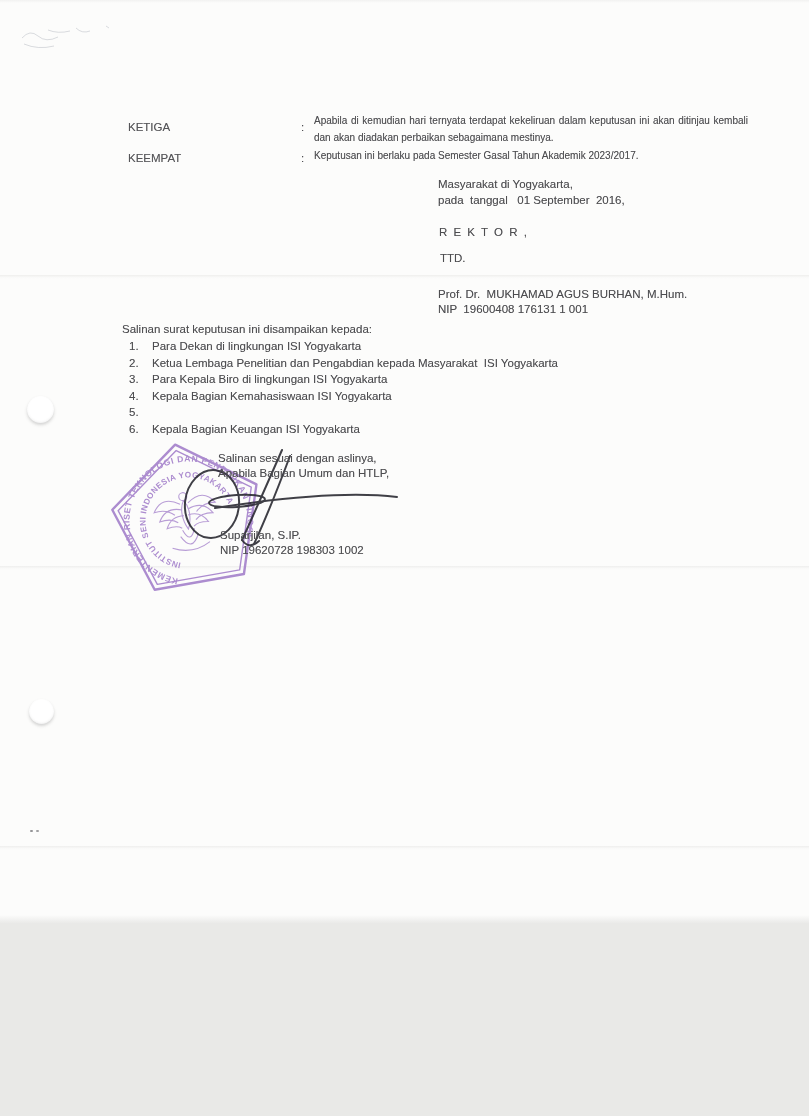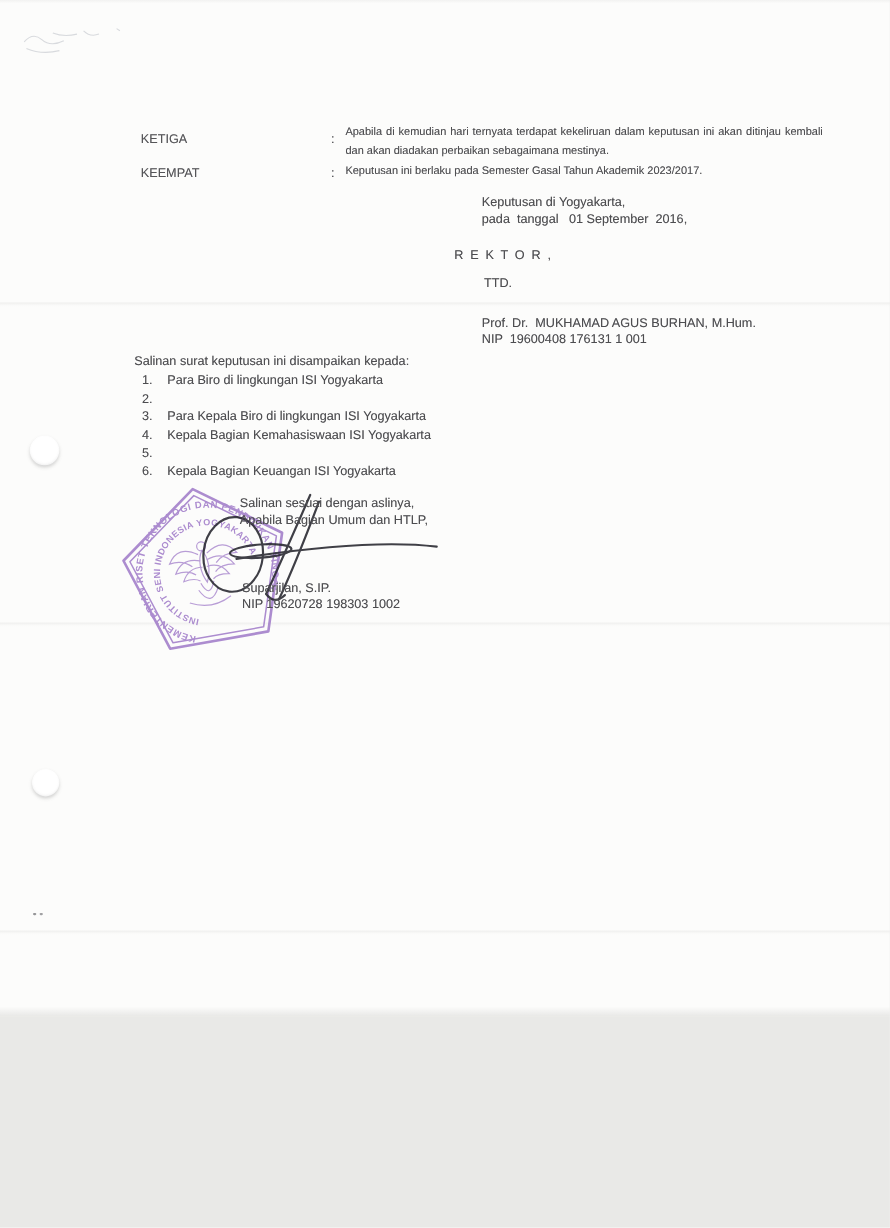--- a/index.html
+++ b/index.html
@@ -76,33 +76,34 @@
   </svg>
 
   <div class="t clause-label" style="left:128px;top:120px">KETIGA</div>
   <div class="t" style="left:301px;top:120px">:</div>
   <div class="clause-text" style="left:314px;top:112px;width:434px">Apabila di kemudian hari ternyata terdapat kekeliruan dalam keputusan ini akan ditinjau kembali dan akan diadakan perbaikan sebagaimana mestinya.</div>
 
   <div class="t clause-label" style="left:128px;top:151px">KEEMPAT</div>
   <div class="t" style="left:301px;top:151px">:</div>
   <div class="clause-text" style="left:314px;top:147px;width:440px">Keputusan ini berlaku pada Semester Gasal Tahun Akademik 2023/2017.</div>
 
-  <div class="t" style="left:438px;top:177px">Keputusan di Yogyakarta,</div>
+  <div class="t" style="left:438px;top:177px">Masyarakat di Yogyakarta,</div>
   <div class="t" style="left:438px;top:193px">pada  tanggal   01 September  2016,</div>
-  <div class="t spaced" style="left:413px;top:225px">R E K T O R ,</div>
+  <div class="t spaced" style="left:439px;top:225px">R E K T O R ,</div>
   <div class="t" style="left:440px;top:251px">TTD.</div>
   <div class="t" style="left:438px;top:287px">Prof. Dr.  MUKHAMAD AGUS BURHAN, M.Hum.</div>
   <div class="t" style="left:438px;top:302px">NIP  19600408 176131 1 001</div>
 
   <div class="t" style="left:122px;top:322px">Salinan surat keputusan ini disampaikan kepada:</div>
 
   <div class="t" style="left:129px;top:339px">1.</div>
-  <div class="t" style="left:152px;top:339px">Para Biro di lingkungan ISI Yogyakarta</div>
+  <div class="t" style="left:152px;top:339px">Para Dekan di lingkungan ISI Yogyakarta</div>
 
   <div class="t" style="left:129px;top:356px">2.</div>
+  <div class="t" style="left:152px;top:356px">Ketua Lembaga Penelitian dan Pengabdian kepada Masyarakat  ISI Yogyakarta</div>
 
   <div class="t" style="left:129px;top:372px">3.</div>
   <div class="t" style="left:152px;top:372px">Para Kepala Biro di lingkungan ISI Yogyakarta</div>
 
   <div class="t" style="left:129px;top:389px">4.</div>
   <div class="t" style="left:152px;top:389px">Kepala Bagian Kemahasiswaan ISI Yogyakarta</div>
 
   <div class="t" style="left:129px;top:405px">5.</div>
 
   <div class="t" style="left:129px;top:422px">6.</div>

